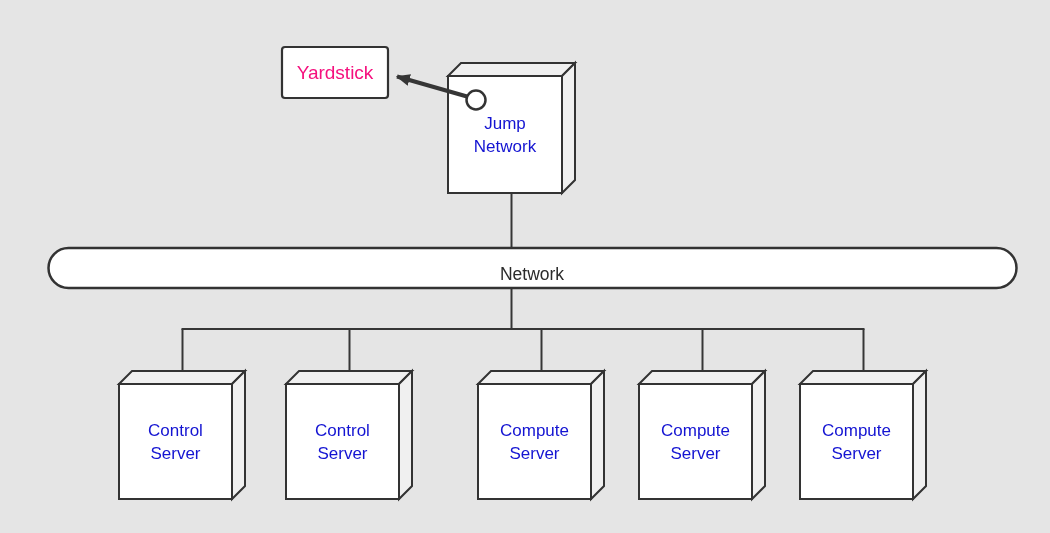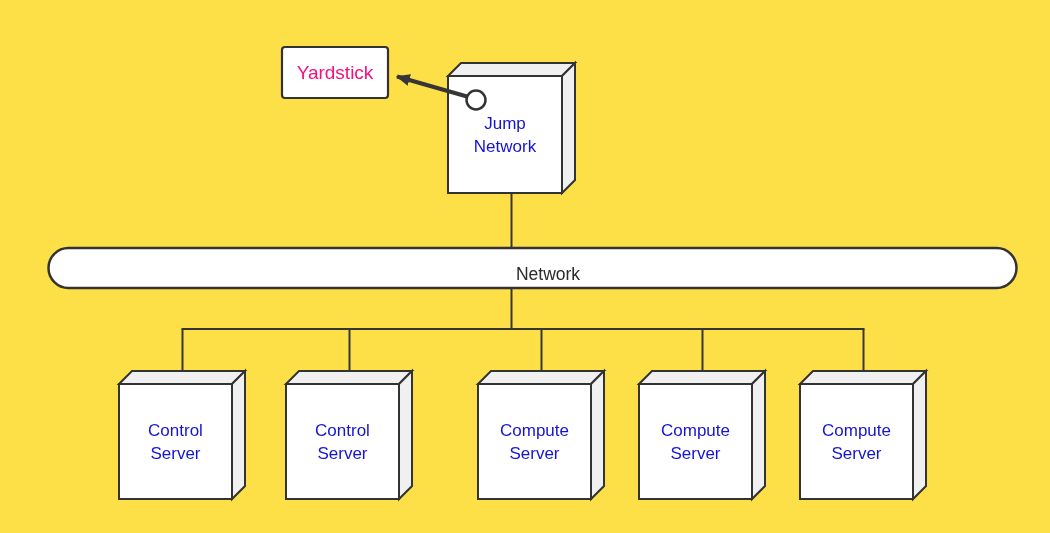--- a/index.html
+++ b/index.html
@@ -1,17 +1,17 @@
 <!DOCTYPE html>
 <html><head>
 <meta charset="utf-8">
 <style>
   html,body{margin:0;padding:0;background:#000;}
   .canvas{
-    position:relative;width:1050px;height:533px;background:#fde047;
+    position:relative;width:1050px;height:533px;background:#e5e5e5;
     font-family:"Liberation Sans", sans-serif;overflow:hidden;
   }
   svg.layer{position:absolute;left:0;top:0;pointer-events:none;}
   .lbl{
     position:absolute;display:flex;align-items:center;justify-content:center;
     text-align:center;pointer-events:none;
   }
   .lbl .inner{display:block;}
   .lbl-blue{color:#1414d2;font-size:17px;line-height:23px;}
   .lbl-pink{color:#f5107e;font-size:19px;line-height:22px;}
@@ -84,21 +84,21 @@
   </svg>
 
   <div class="lbl lbl-pink" style="left:282px;top:47px;width:106px;height:51px;">
     <span class="inner">Yardstick</span>
   </div>
 
   <div class="lbl lbl-blue" style="left:448px;top:76px;width:114px;height:117px;">
     <span class="inner" style="width:70px;">Jump Network</span>
   </div>
 
-  <div class="lbl lbl-dark" style="left:64px;top:248px;width:968px;height:52px;border-radius:8px;">
+  <div class="lbl lbl-dark" style="left:48px;top:248px;width:968px;height:52px;border-radius:8px;">
     <span class="inner">Network</span>
   </div>
 
   <div class="lbl lbl-blue" style="left:119px;top:384px;width:113px;height:115px;">
     <span class="inner" style="width:80px;">Control Server</span>
   </div>
   <div class="lbl lbl-blue" style="left:286px;top:384px;width:113px;height:115px;">
     <span class="inner" style="width:80px;">Control Server</span>
   </div>
   <div class="lbl lbl-blue" style="left:478px;top:384px;width:113px;height:115px;">

